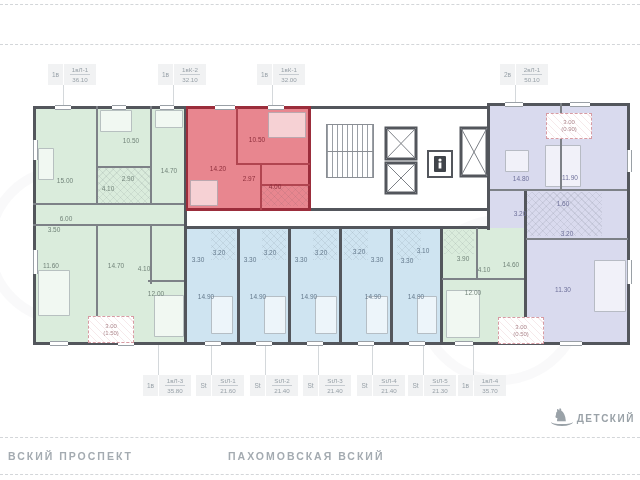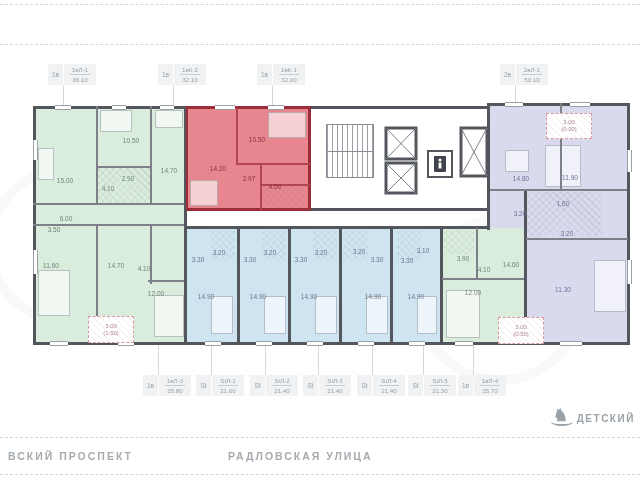--- a/index.html
+++ b/index.html
@@ -53,21 +53,21 @@
 <body>
 
 <div id="canvas">
 
   <div class="road" style="top:4px"></div>
   <div class="road" style="top:44px"></div>
   <div class="road" style="top:437px"></div>
   <div class="road" style="top:474px"></div>
 
   <div class="street" style="left:8px;top:450px;text-align:center;">ВСКИЙ ПРОСПЕКТ</div>
-  <div class="street" style="left:228px;top:450px;">РАДЛОВСКАЯ УЛИЦА</div>
+  <div class="street" style="left:228px;top:450px;">ПАХОМОВСКАЯ ВСКИЙ</div>
 
   <div id="poi" style="left:553px;top:410px;">
     <span class="horse">♞</span>
     <span>ДЕТСКИЙ</span>
   </div>
 
   <div class="ring" style="left:-15px;top:165px;width:140px;height:140px;"></div>
   <div class="ring" style="left:415px;top:215px;width:150px;height:150px;"></div>
 
   <div id="plan">

